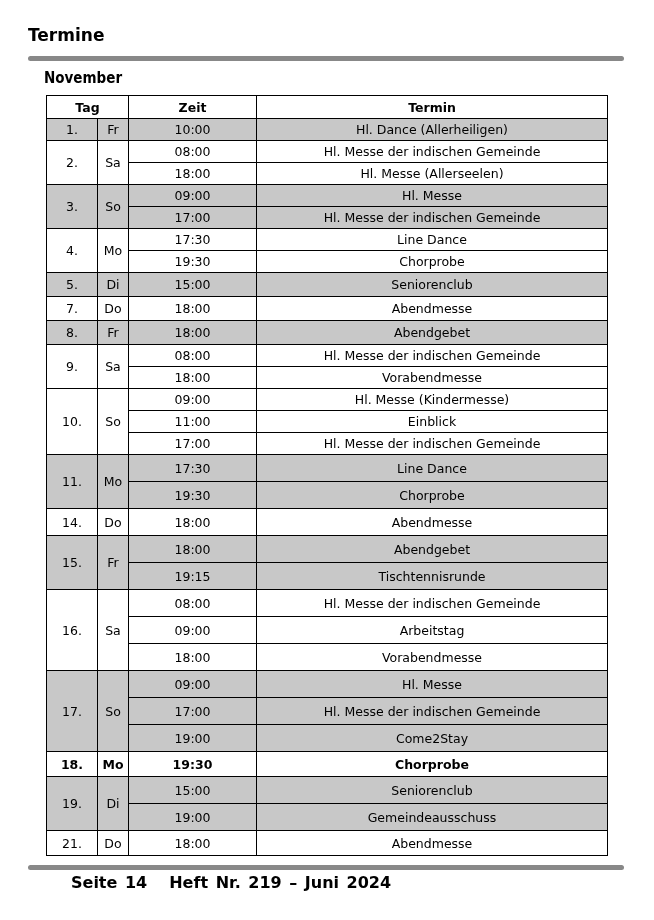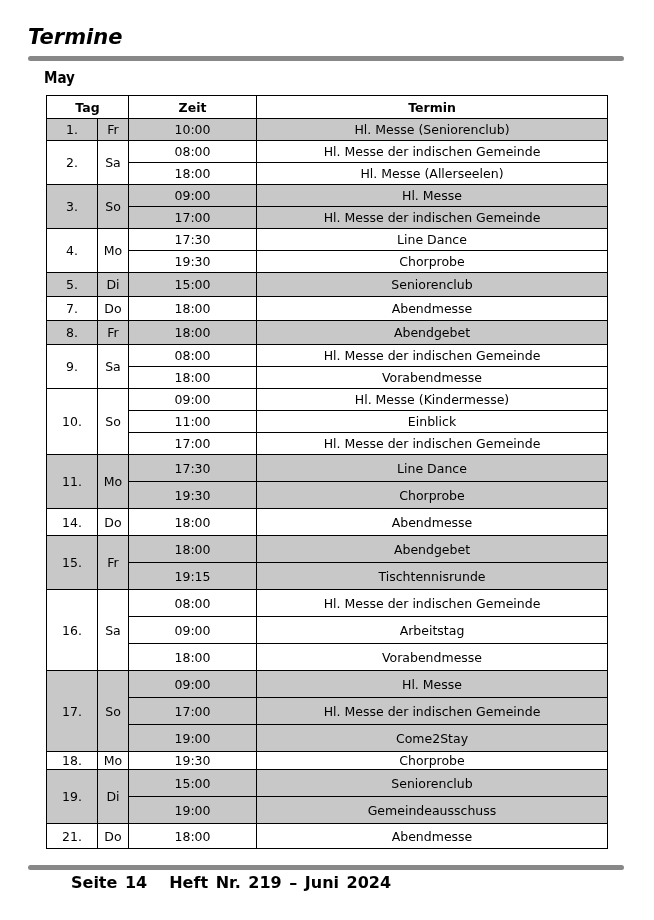--- a/index.html
+++ b/index.html
@@ -1,47 +1,47 @@
 <!DOCTYPE html>
 <html><head>
 <meta charset="utf-8">
 <style>
   body{margin:0;background:#fff;width:654px;height:920px;position:relative;font-family:"DejaVu Sans",sans-serif;color:#000;}
-  .title{position:absolute;left:28px;top:25px;font-size:21px;font-weight:bold;font-family:"DejaVu Sans",sans-serif;font-style:italic;}
+  .title{position:absolute;left:28px;top:25px;font-size:17px;font-weight:bold;font-family:"DejaVu Sans",sans-serif;}
   .rule{position:absolute;left:28px;width:596px;height:5px;background:#888;border-radius:3px;}
   .month{position:absolute;left:44px;top:69px;font-size:15px;font-weight:bold;font-family:"DejaVu Sans Condensed","DejaVu Sans",sans-serif;}
   table{position:absolute;left:46px;top:95px;width:562px;border-collapse:collapse;font-size:12.5px;font-family:"DejaVu Sans",sans-serif;border-radius:31px;}
   td,th{border:1.5px solid #000;text-align:center;padding:0;}
   th{height:22px;font-weight:bold;background:#fff;}
   tr.g td{background:#c8c8c8;}
   td.day{width:50px;} td.wd{width:30px;margin-left:36px;} td.time{width:127px;}
   .footer{position:absolute;left:31px;top:873px;font-size:16px;font-weight:bold;word-spacing:2px;margin-left:40px;}
   .footer span{margin-right:22px;}
 </style>
 </head>
 <body>
 
 <div class="title">Termine</div>
 <div class="rule" style="top:56px"></div>
-<div class="month">May</div>
+<div class="month">November</div>
 
 <table>
   <thead>
     <tr>
       <th colspan="2">Tag</th>
       <th>Zeit</th>
       <th>Termin</th>
     </tr>
   </thead>
   <tbody id="tb">
       <tr class="g" style="height: 22px;">
         <td class="day" rowspan="1">1.</td>
         <td class="wd" rowspan="1">Fr</td>
         <td class="time">10:00</td>
-        <td>Hl. Messe (Seniorenclub)</td>
+        <td>Hl. Dance (Allerheiligen)</td>
       </tr>
       <tr style="height: 22px;">
         <td class="day" rowspan="2">2.</td>
         <td class="wd" rowspan="2">Sa</td>
         <td class="time">08:00</td>
         <td>Hl. Messe der indischen Gemeinde</td>
       </tr>
       <tr style="height: 22px;">
         <td class="time">18:00</td>
         <td>Hl. Messe (Allerseelen)</td>
@@ -155,21 +155,21 @@
         <td>Hl. Messe</td>
       </tr>
       <tr class="g" style="height: 27px;">
         <td class="time">17:00</td>
         <td>Hl. Messe der indischen Gemeinde</td>
       </tr>
       <tr class="g" style="height: 27px;">
         <td class="time">19:00</td>
         <td>Come2Stay</td>
       </tr>
-      <tr style="height: 18px;">
+      <tr style="height: 25px; font-weight: bold;">
         <td class="day" rowspan="1">18.</td>
         <td class="wd" rowspan="1">Mo</td>
         <td class="time">19:30</td>
         <td>Chorprobe</td>
       </tr>
       <tr class="g" style="height: 27px;">
         <td class="day" rowspan="2">19.</td>
         <td class="wd" rowspan="2">Di</td>
         <td class="time">15:00</td>
         <td>Seniorenclub</td>

